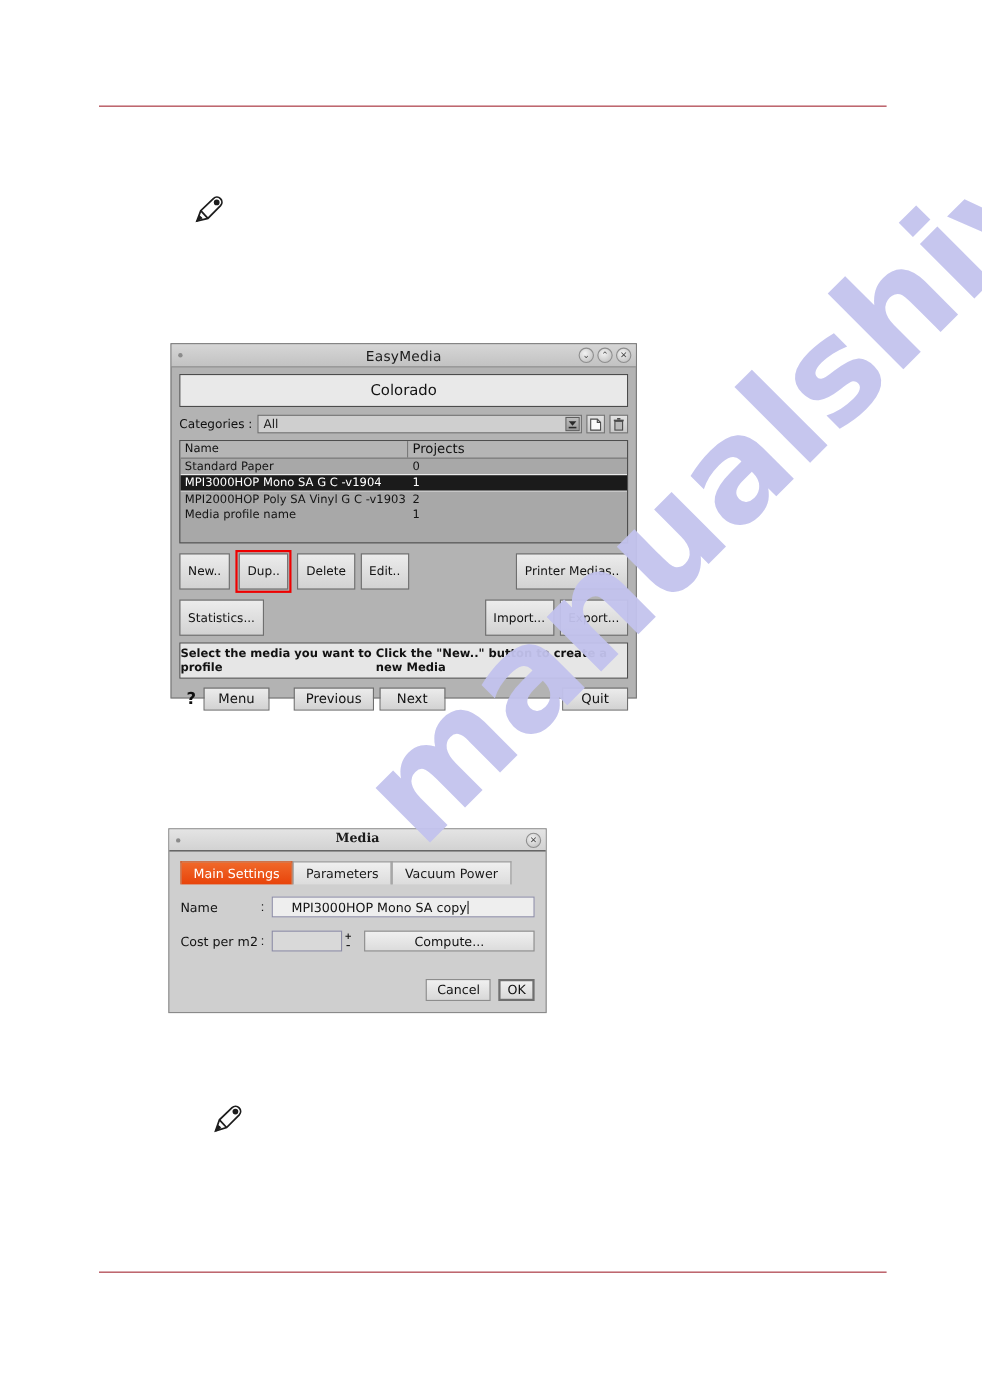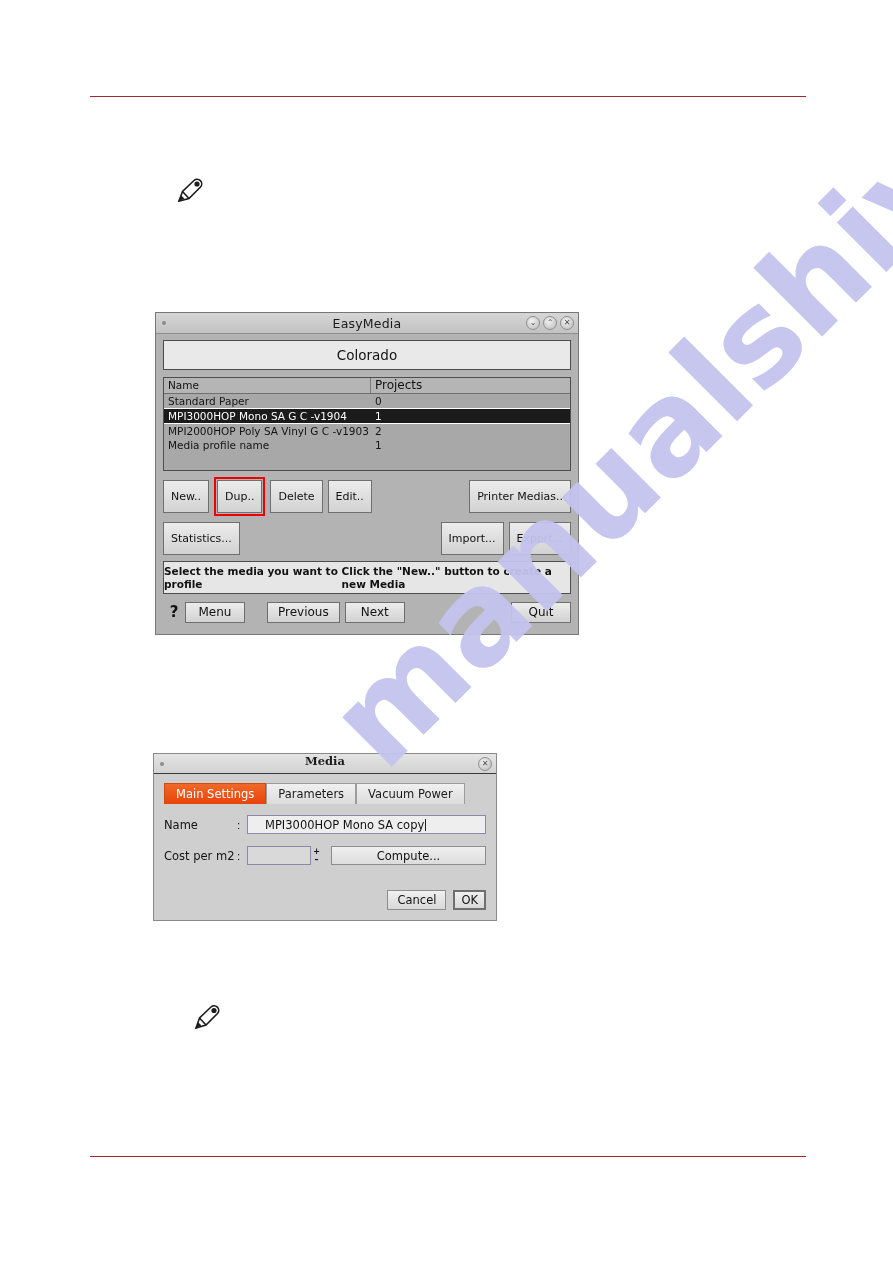--- a/index.html
+++ b/index.html
@@ -468,20 +468,45 @@
       <span class="wbtn">⌄</span>
       <span class="wbtn">⌃</span>
       <span class="wbtn">✕</span>
     </div>
   </div>
 
   <div class="em-body">
 
     <div class="em-banner">Colorado</div>
 
+    <div class="em-catrow">
+      <span class="em-catlabel">Categories  :</span>
+      <div class="em-catfield">
+        <span class="em-catvalue">All</span>
+        <span class="em-catarrow">
+          <svg width="9" height="9" viewBox="0 0 9 9">
+              <path d="M1 2 L4.5 6 L8 2 Z" fill="#2b2b2b"></path>
+              <rect x="1" y="7" width="7" height="1.4" fill="#2b2b2b"></rect>
+            </svg>
+        </span>
+      </div>
+      <span class="icon-btn">
+        <svg width="11" height="12" viewBox="0 0 11 12">
+            <path d="M1 1 h6 l3 3 v7 h-9 Z" fill="#fbfbfb" stroke="#4a4a4a" stroke-width="1"></path>
+            <path d="M7 1 v3 h3" fill="none" stroke="#4a4a4a" stroke-width="1"></path>
+          </svg>
+      </span>
+      <span class="icon-btn">
+        <svg width="11" height="12" viewBox="0 0 11 12">
+            <rect x="2" y="3" width="7" height="8" fill="#b9b9b9" stroke="#4a4a4a" stroke-width="1"></rect>
+            <rect x="1" y="1.5" width="9" height="1.5" fill="#4a4a4a"></rect>
+            <rect x="4" y="0" width="3" height="1.5" fill="#4a4a4a"></rect>
+          </svg>
+      </span>
+    </div>
 
     <div class="em-list">
       <div class="em-listhead">
         <div class="col-name">Name</div>
         <div class="col-proj">Projects</div>
       </div>
       <div class="em-row">
         <div class="r-name">Standard Paper</div>
         <div class="r-proj">0</div>
       </div>

